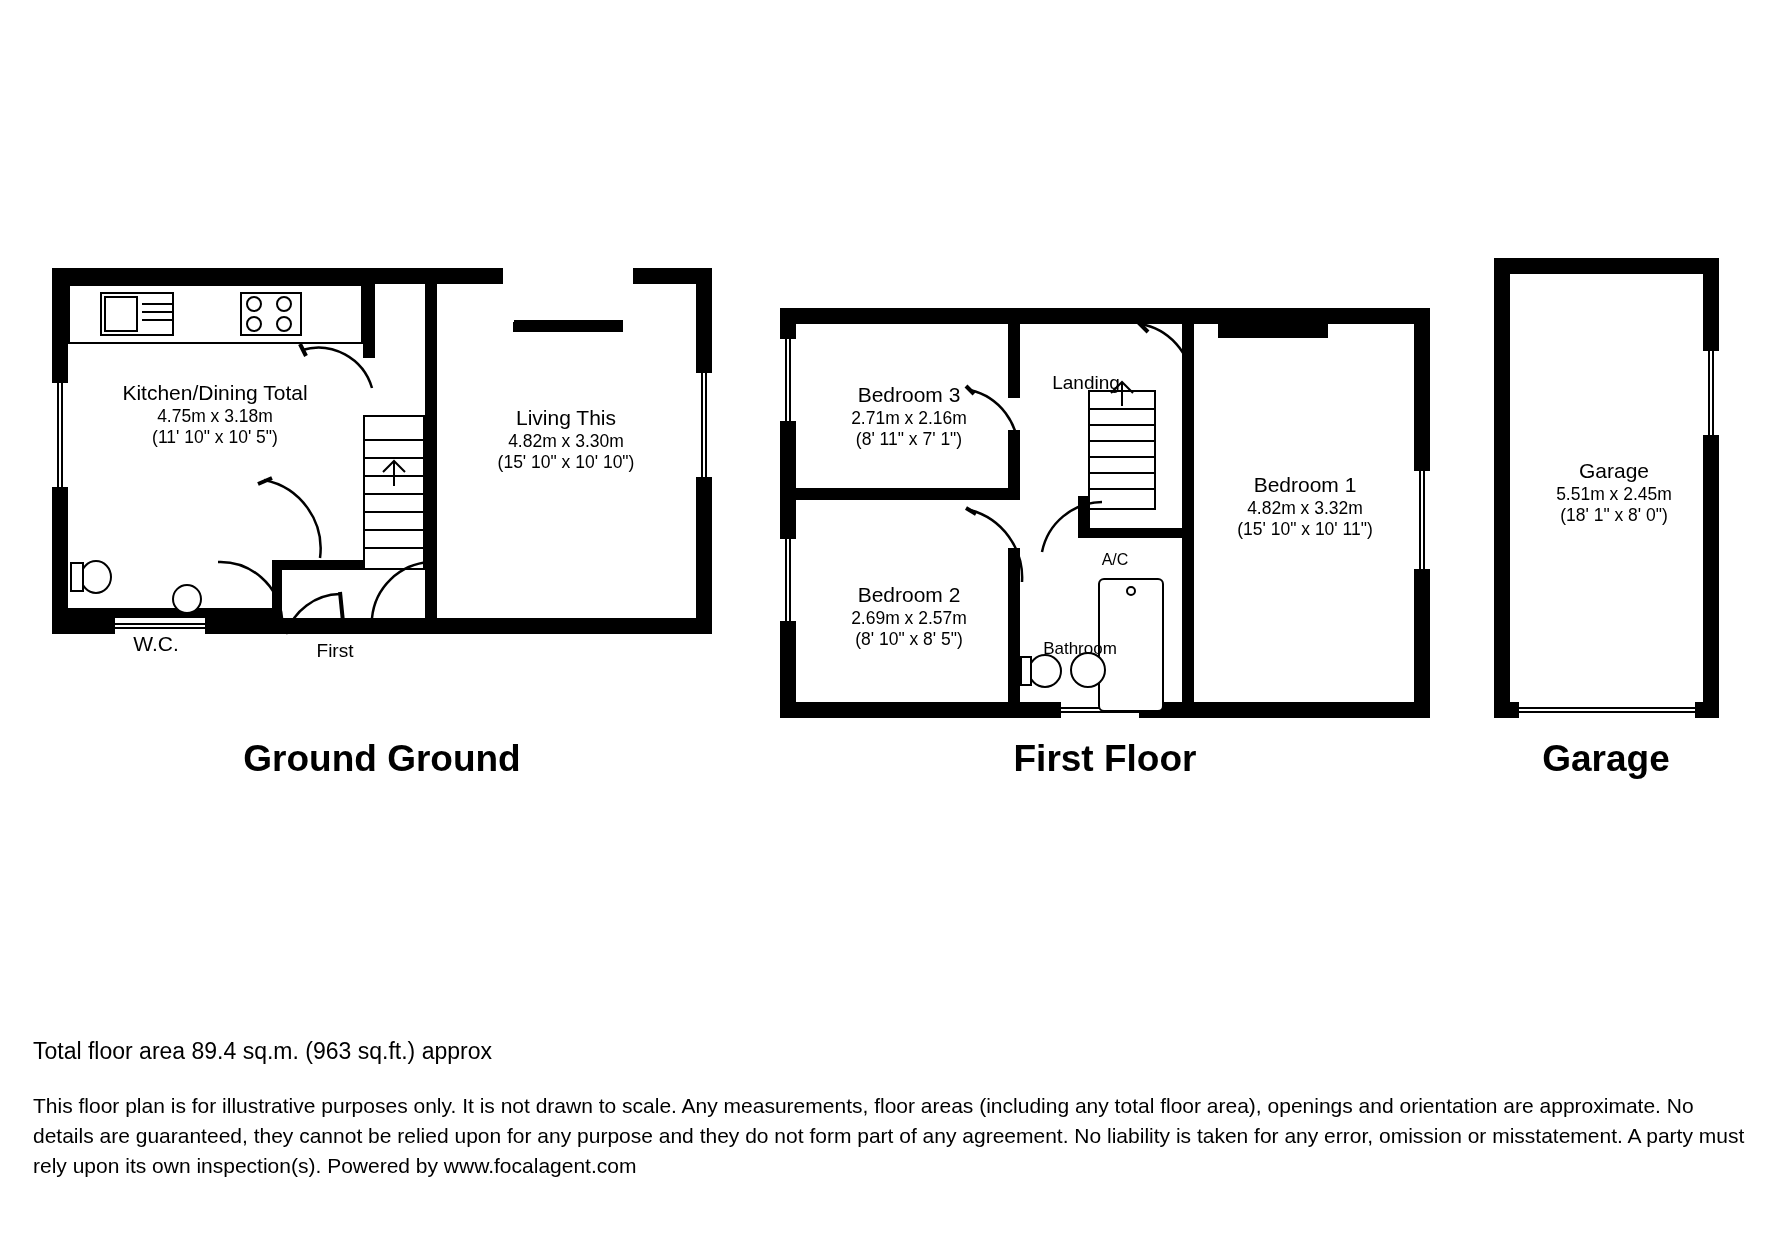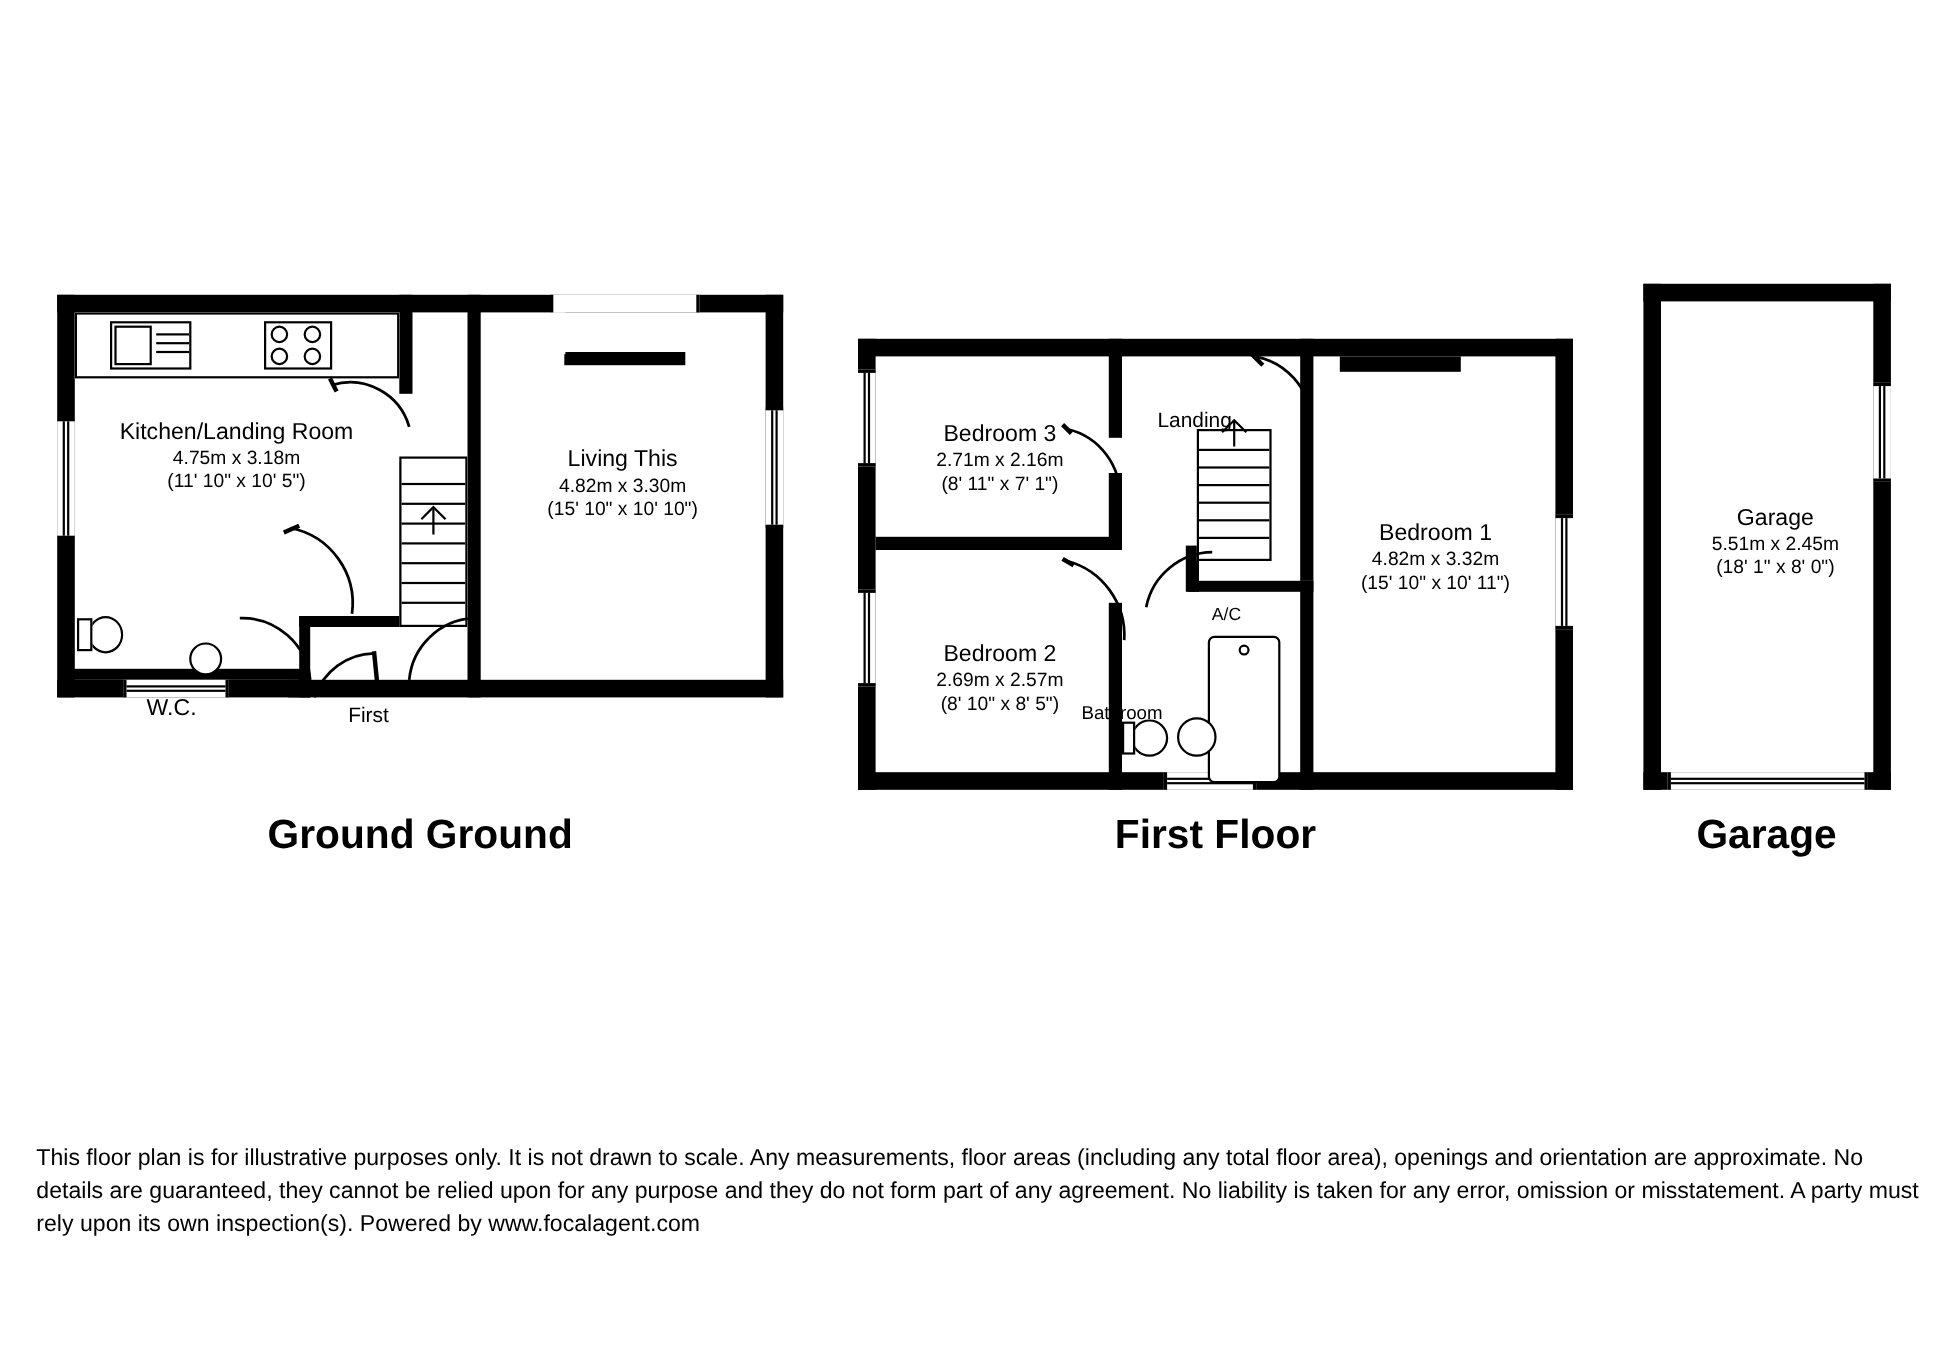--- a/index.html
+++ b/index.html
@@ -206,21 +206,21 @@
       </svg>
     </div>
     <div class="door-arc" style="left:284px; top:592px;">
       <svg width="62" height="44" viewBox="0 0 62 44">
         <path d="M 2 42 A 58 58 0 0 1 56 2" fill="none" stroke="#000" stroke-width="2.5"></path>
         <line x1="56" y1="0" x2="60" y2="40" stroke="#000" stroke-width="4"></line>
       </svg>
     </div>
 
     <div class="label" style="left:70px; top:380px; width:290px;">
-      <div class="room-name">Kitchen/Landing Room</div>
+      <div class="room-name">Kitchen/Dining Total</div>
       <div class="room-dims">4.75m x 3.18m</div>
       <div class="room-dims">(11' 10" x 10' 5")</div>
     </div>
 
     <div class="label" style="left:437px; top:405px; width:258px;">
       <div class="room-name">Living This</div>
       <div class="room-dims">4.82m x 3.30m</div>
       <div class="room-dims">(15' 10" x 10' 10")</div>
     </div>
 
@@ -326,21 +326,21 @@
     <div class="label" style="left:1196px; top:440px; width:218px;margin-top:32px;">
       <div class="room-name">Bedroom 1</div>
       <div class="room-dims">4.82m x 3.32m</div>
       <div class="room-dims">(15' 10" x 10' 11")</div>
     </div>
 
     <div class="small-label" style="left:1026px; top:372px; width:120px; font-size:19px;text-align:center;">
       <span>Landing</span>
     </div>
 
-    <div class="tiny-label" style="left:964px; top:607px; width:112px; font-size:17px;">
+    <div class="tiny-label" style="left:1024px; top:607px; width:112px; font-size:17px;">
       <span>Bathroom</span>
     </div>
 
     <div class="tiny-label" style="left:1088px; top:519px; width:54px; font-size:16px;">
       <span>A/C</span>
     </div>
 
     <div class="floor-title" style="left:875px; top:738px; width:460px;">First Floor</div>
   </div>
 
@@ -361,16 +361,17 @@
     <div class="label" style="left:1510px; top:458px; width:208px;">
       <div class="room-name">Garage</div>
       <div class="room-dims">5.51m x 2.45m</div>
       <div class="room-dims">(18' 1" x 8' 0")</div>
     </div>
 
     <div class="floor-title" style="left:1406px; top:738px; width:400px;">Garage</div>
   </div>
 
   <div class="footer-area">
+    <div class="total-area">Total floor area 89.4 sq.m. (963 sq.ft.) approx</div>
     <div class="disclaimer">This floor plan is for illustrative purposes only. It is not drawn to scale. Any measurements, floor areas (including any total floor area), openings and orientation are approximate. No details are guaranteed, they cannot be relied upon for any purpose and they do not form part of any agreement. No liability is taken for any error, omission or misstatement. A party must rely upon its own inspection(s). Powered by www.focalagent.com</div>
   </div>
 
 </div>
 
 </body></html>

